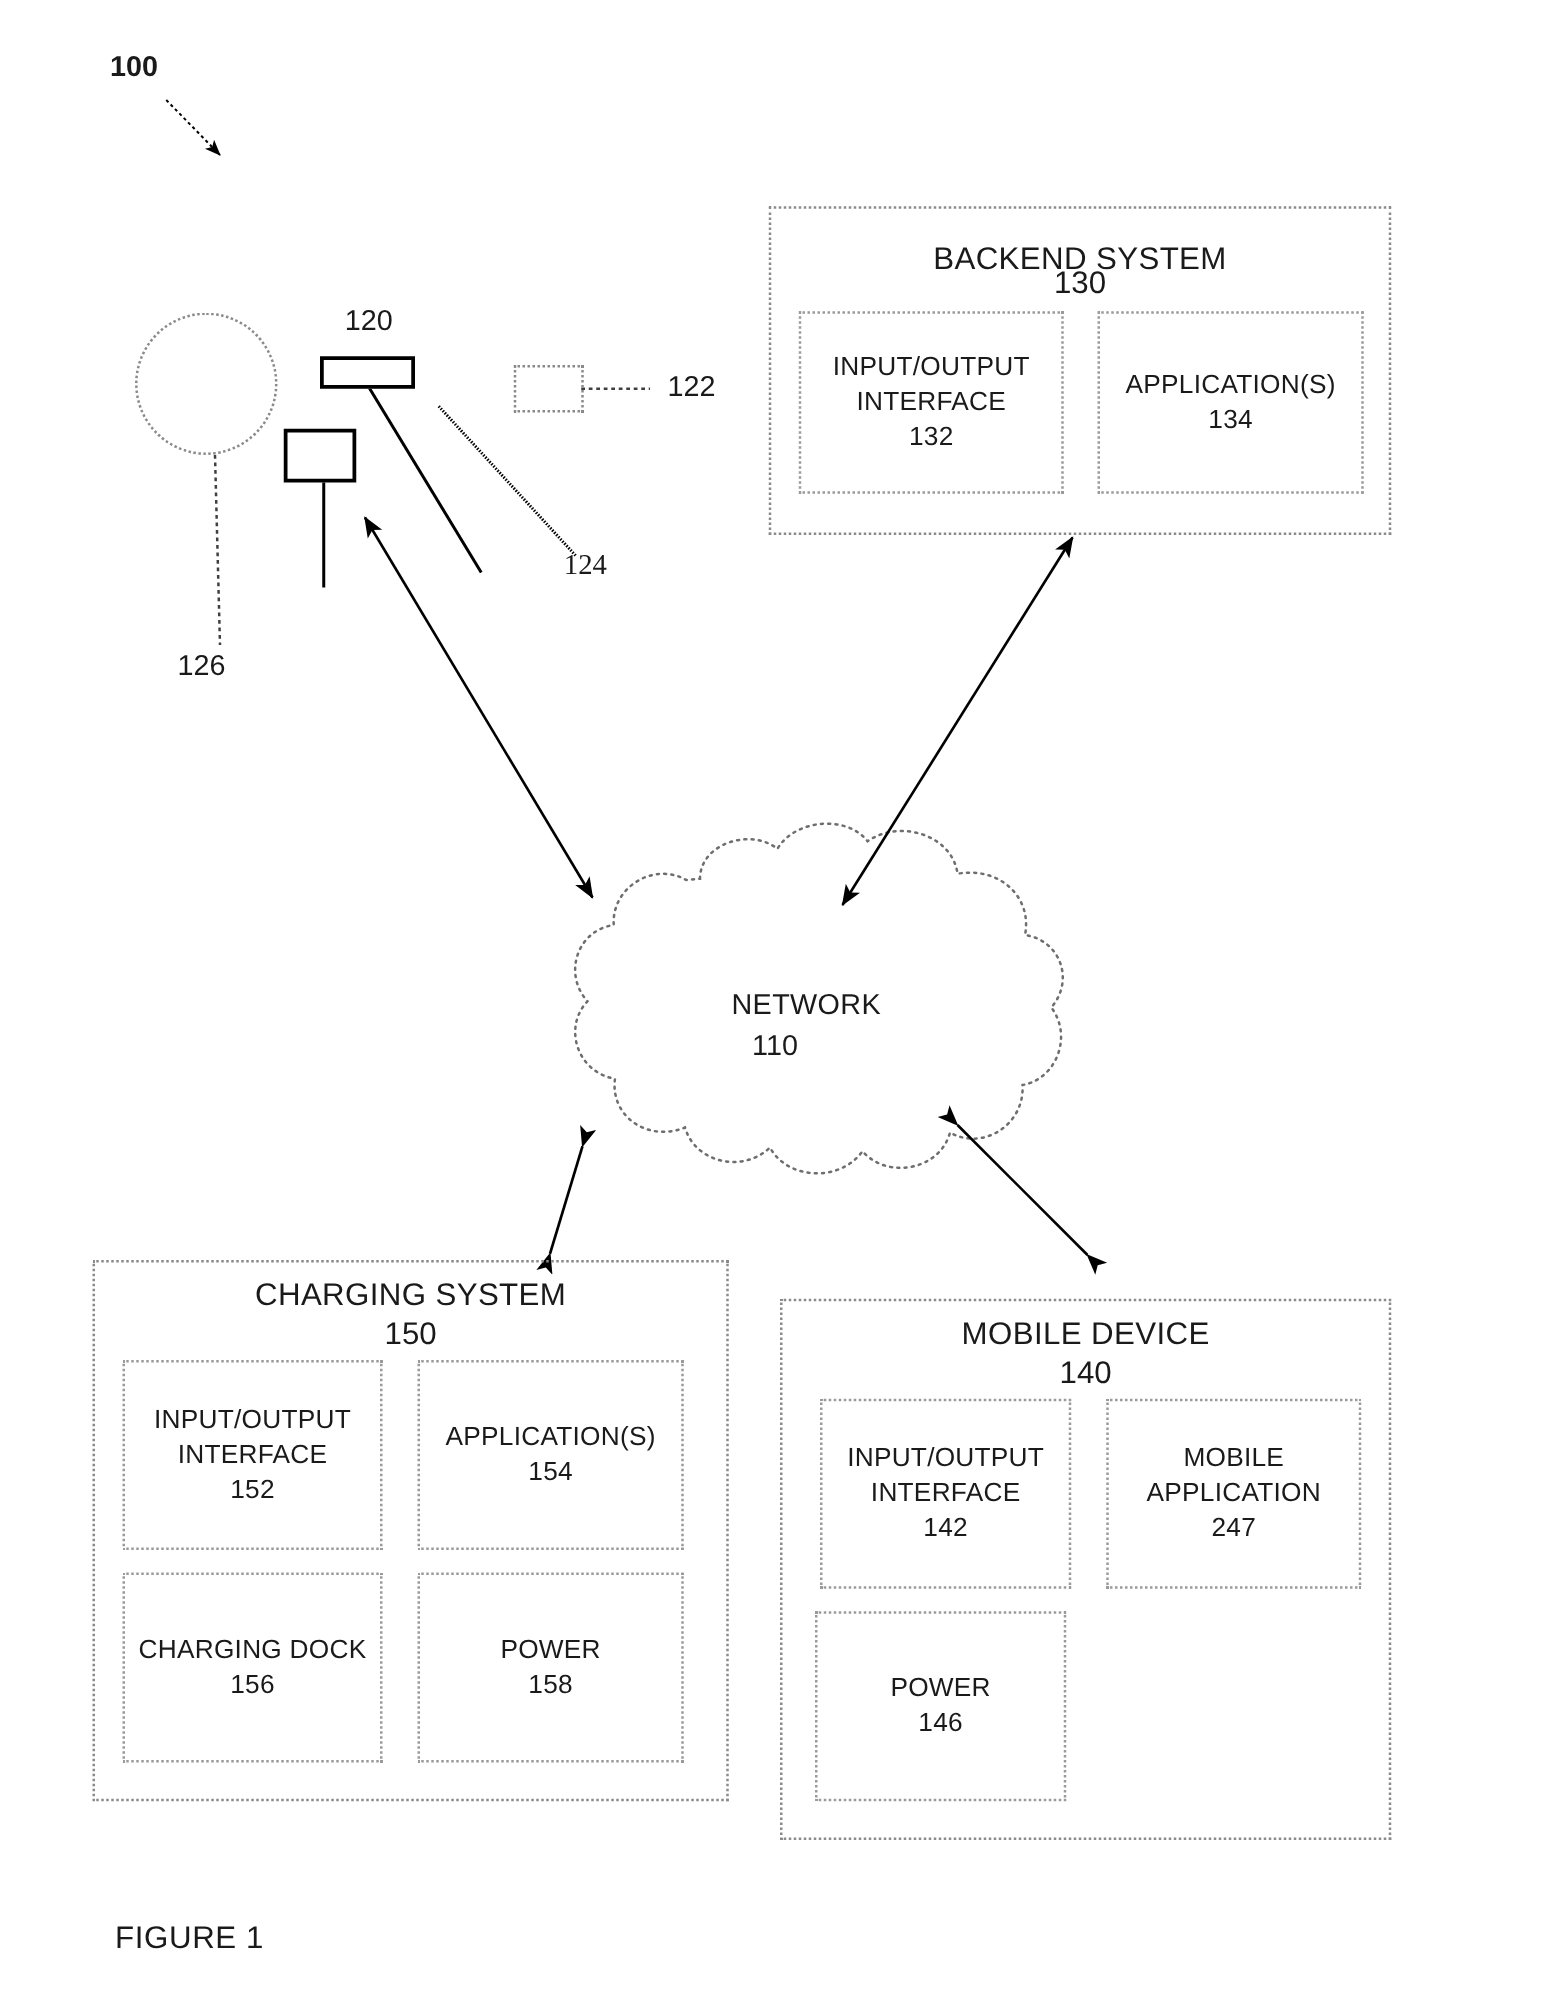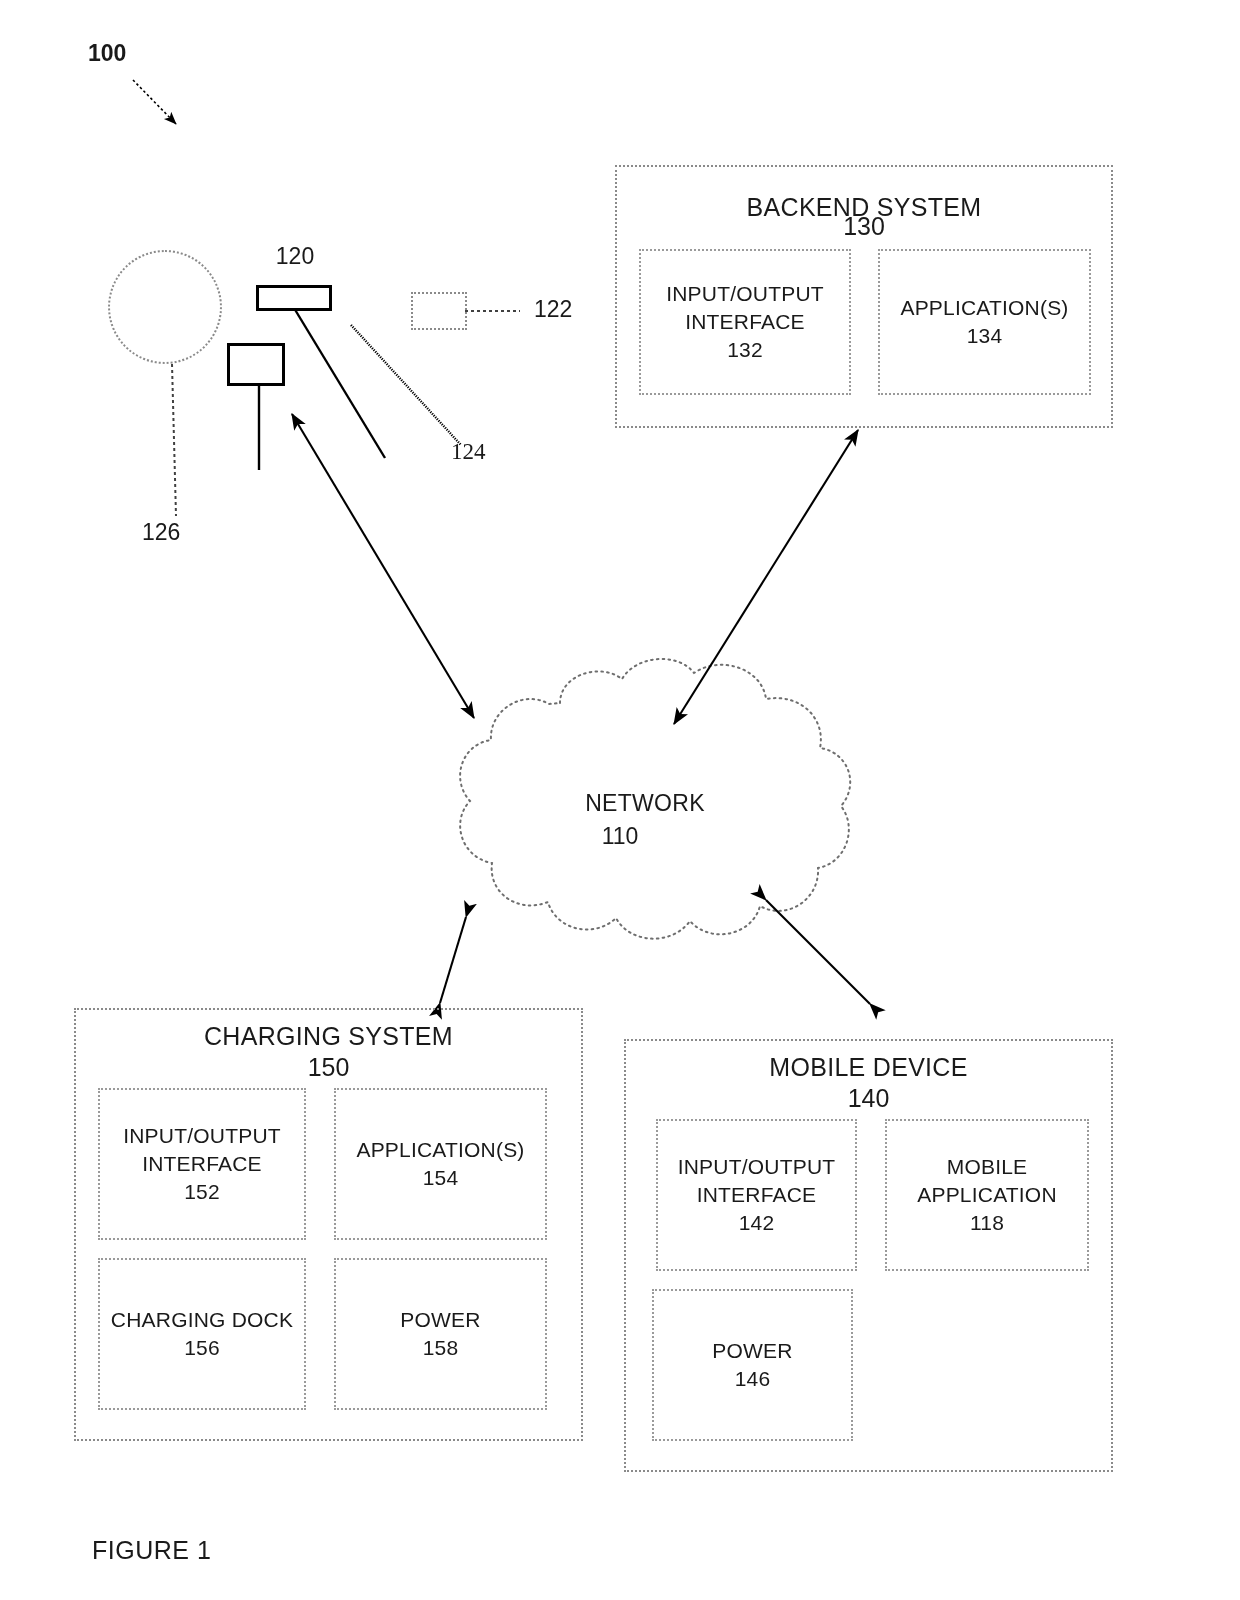--- a/index.html
+++ b/index.html
@@ -231,21 +231,21 @@
 
     <div class="sub-box" style="left:30px; top:78px; width:201px; height:152px;">
       <div class="t-sub">INPUT/OUTPUT</div>
       <div class="t-sub">INTERFACE</div>
       <div class="t-sub">142</div>
     </div>
 
     <div class="sub-box" style="left:259px; top:78px; width:204px; height:152px;">
       <div class="t-sub">MOBILE</div>
       <div class="t-sub">APPLICATION</div>
-      <div class="t-sub">118</div>
+      <div class="t-sub">247</div>
     </div>
 
     <div class="sub-box" style="left:26px; top:248px; width:201px; height:152px;">
       <div class="t-sub">POWER</div>
       <div class="t-sub">146</div>
     </div>
   </div>
 
   <div class="fig-caption">FIGURE 1</div>
 

